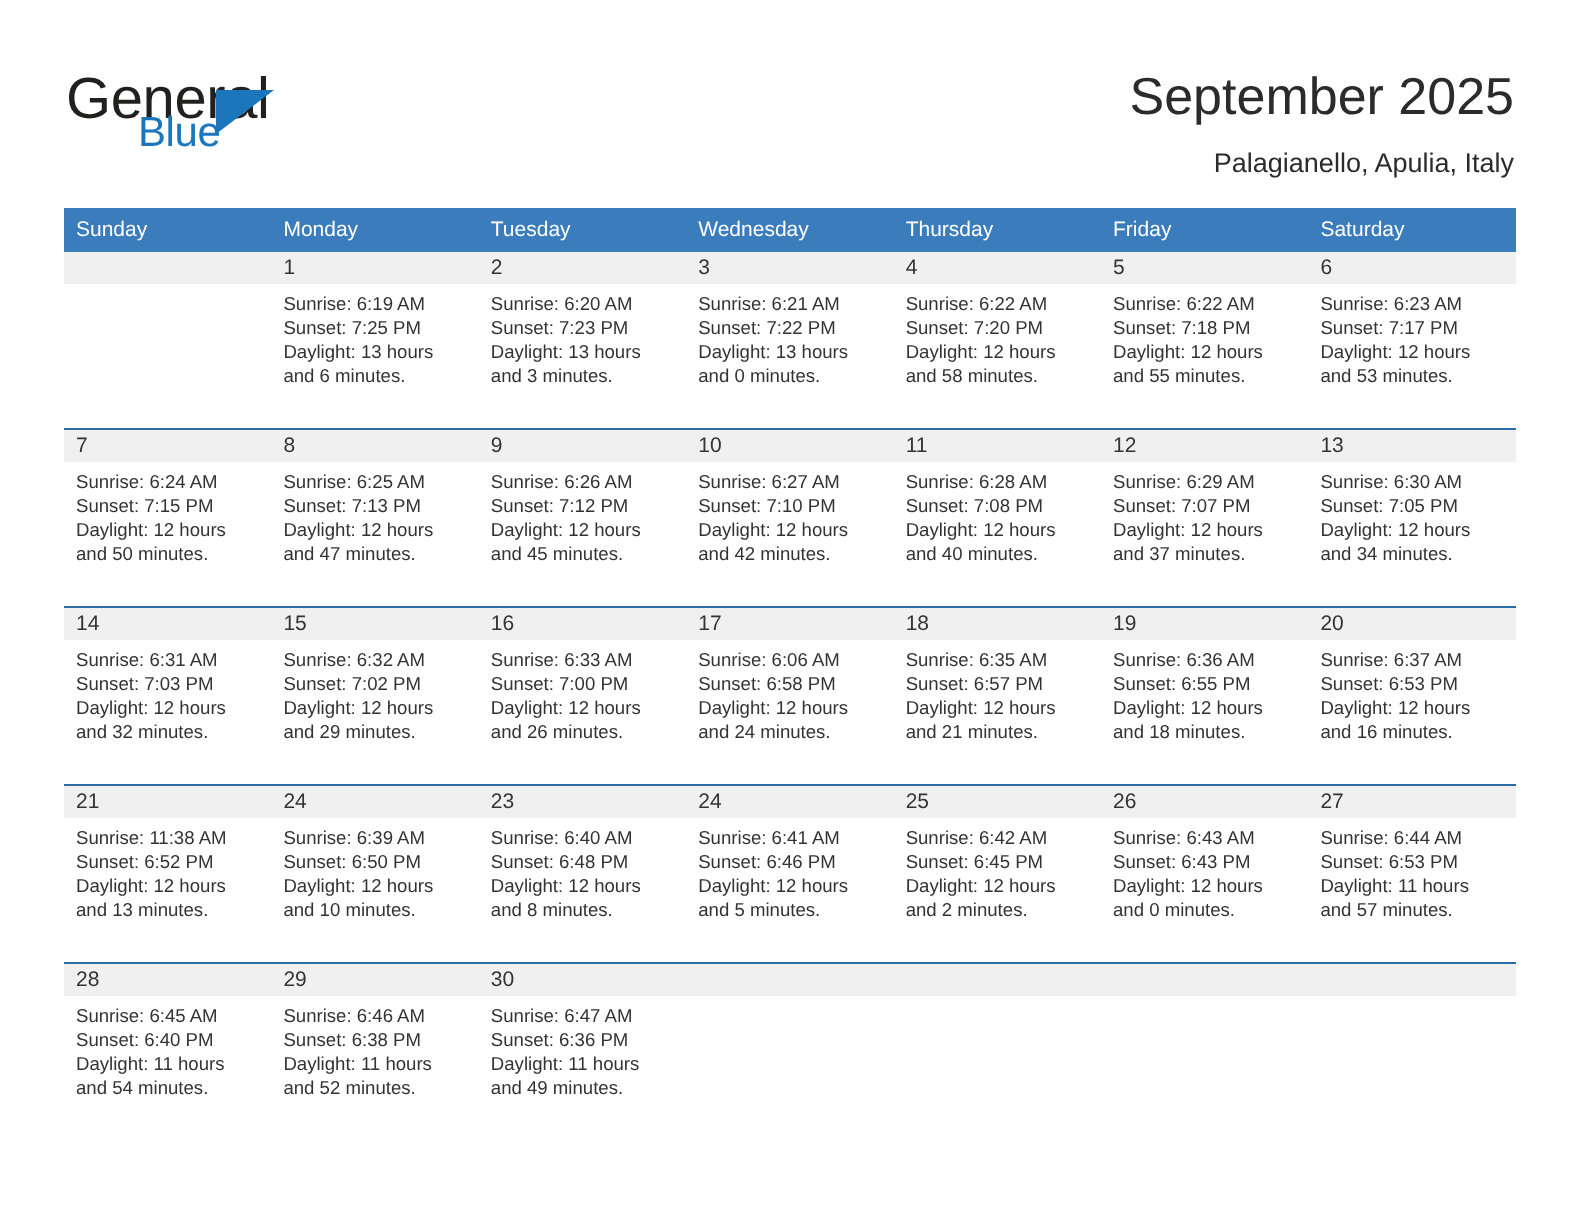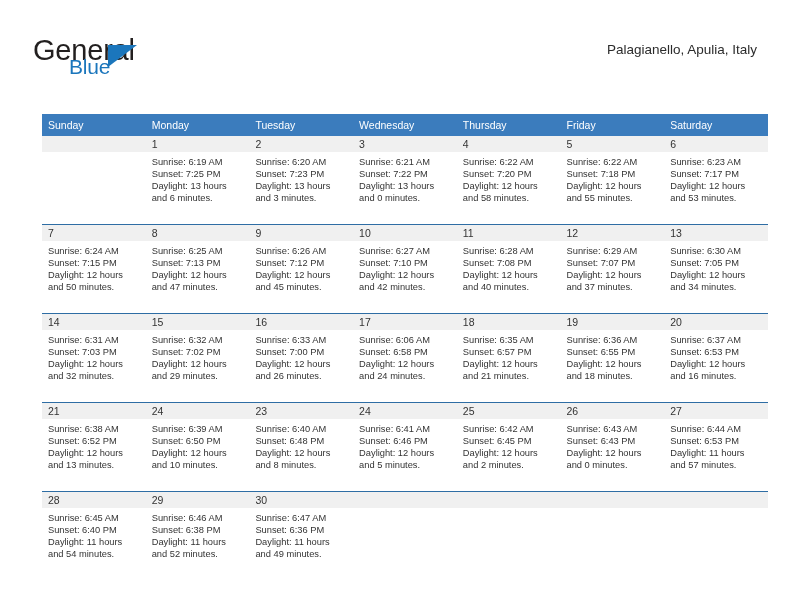--- a/index.html
+++ b/index.html
@@ -86,25 +86,24 @@
     font-size: 13.5px;
     color: #2b2b2b;
     line-height: 16px;
     font-family: "Liberation Sans", sans-serif;
   }
 
   
   .calendar {
     position: absolute;
     left: 32px;
-    top: 114px;
+    top: 104px;
     width: 726px;
     border-collapse: collapse;
     table-layout: fixed;
-    margin-left: 10px;
   }
 
   .calendar th {
     background: #3b7cbd;
     color: #ffffff;
     font-size: 10.5px;
     font-weight: normal;
     text-align: left;
     padding: 5px 0 5px 6px;
     height: 11px;
@@ -161,20 +160,21 @@
 
   <div class="header">
 
     <div class="logo">
       <span class="logo-general">General</span>
       <span class="logo-flag"></span>
       <span class="logo-blue">Blue</span>
     </div>
 
     <div class="title-block">
+      <div class="cal-title">September 2025</div>
       <div class="cal-location">Palagianello, Apulia, Italy</div>
     </div>
 
   </div>
 
   <table class="calendar">
     <thead>
       <tr id="weekday-row">
           <th>Sunday</th>
           <th>Monday</th>
@@ -415,21 +415,21 @@
                 <div>and 16 minutes.</div>
               </div>
             </div>
           </td>
         </tr>
         <tr class="week">
           <td>
             <div class="cell-inner">
               <div class="daynum">21</div>
               <div class="details">
-                <div>Sunrise: 6:38 AM</div>
+                <div>Sunrise: 11:38 AM</div>
                 <div>Sunset: 6:52 PM</div>
                 <div>Daylight: 12 hours</div>
                 <div>and 13 minutes.</div>
               </div>
             </div>
           </td>
           <td>
             <div class="cell-inner">
               <div class="daynum">24</div>
               <div class="details">

